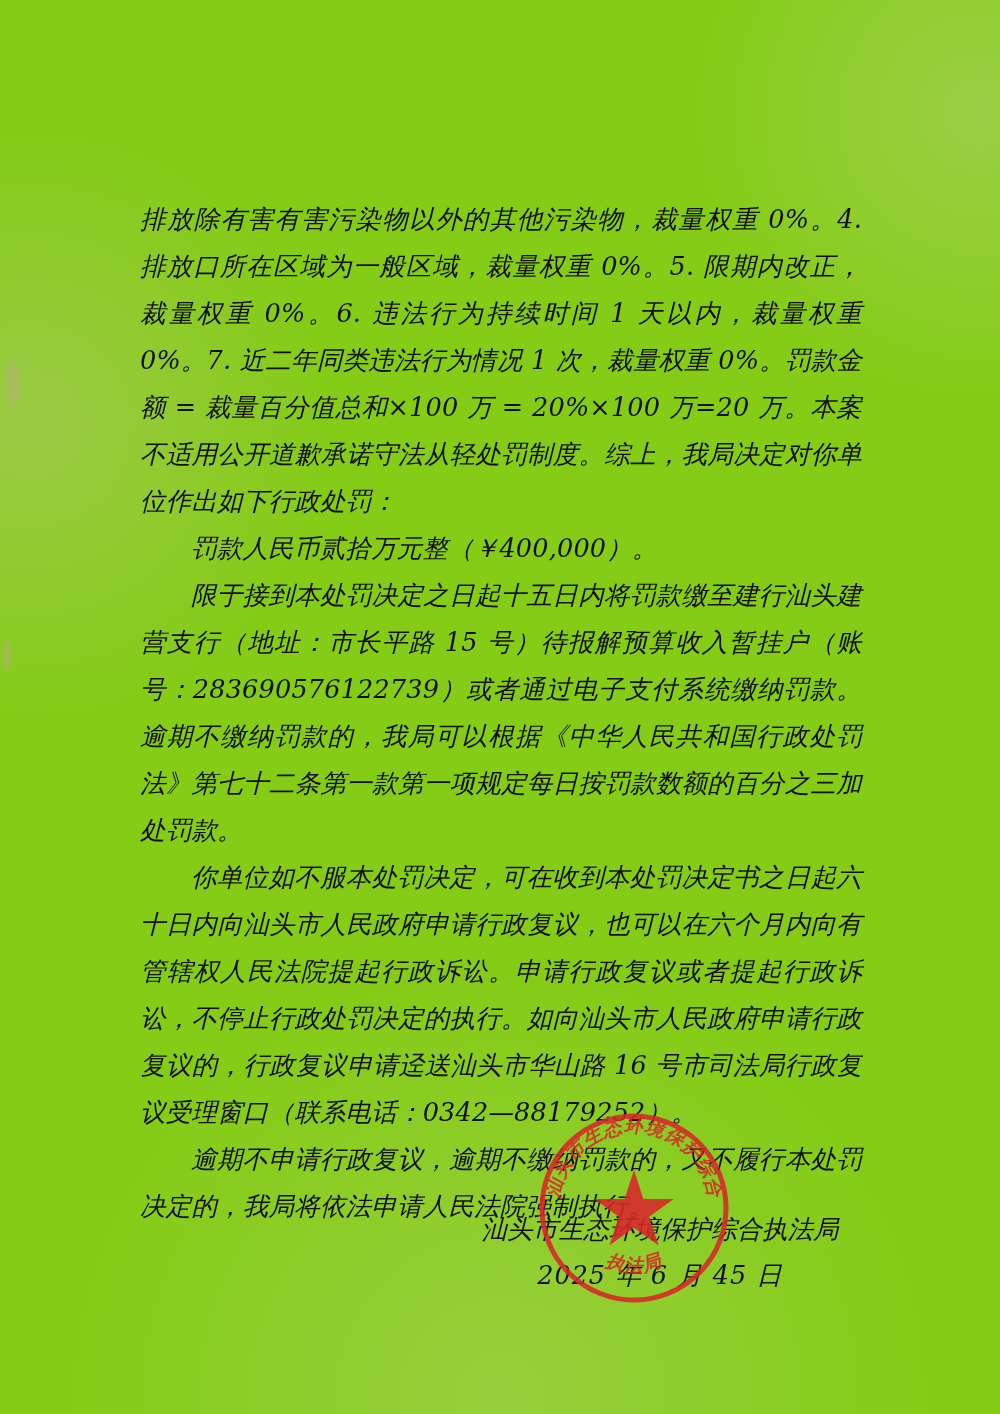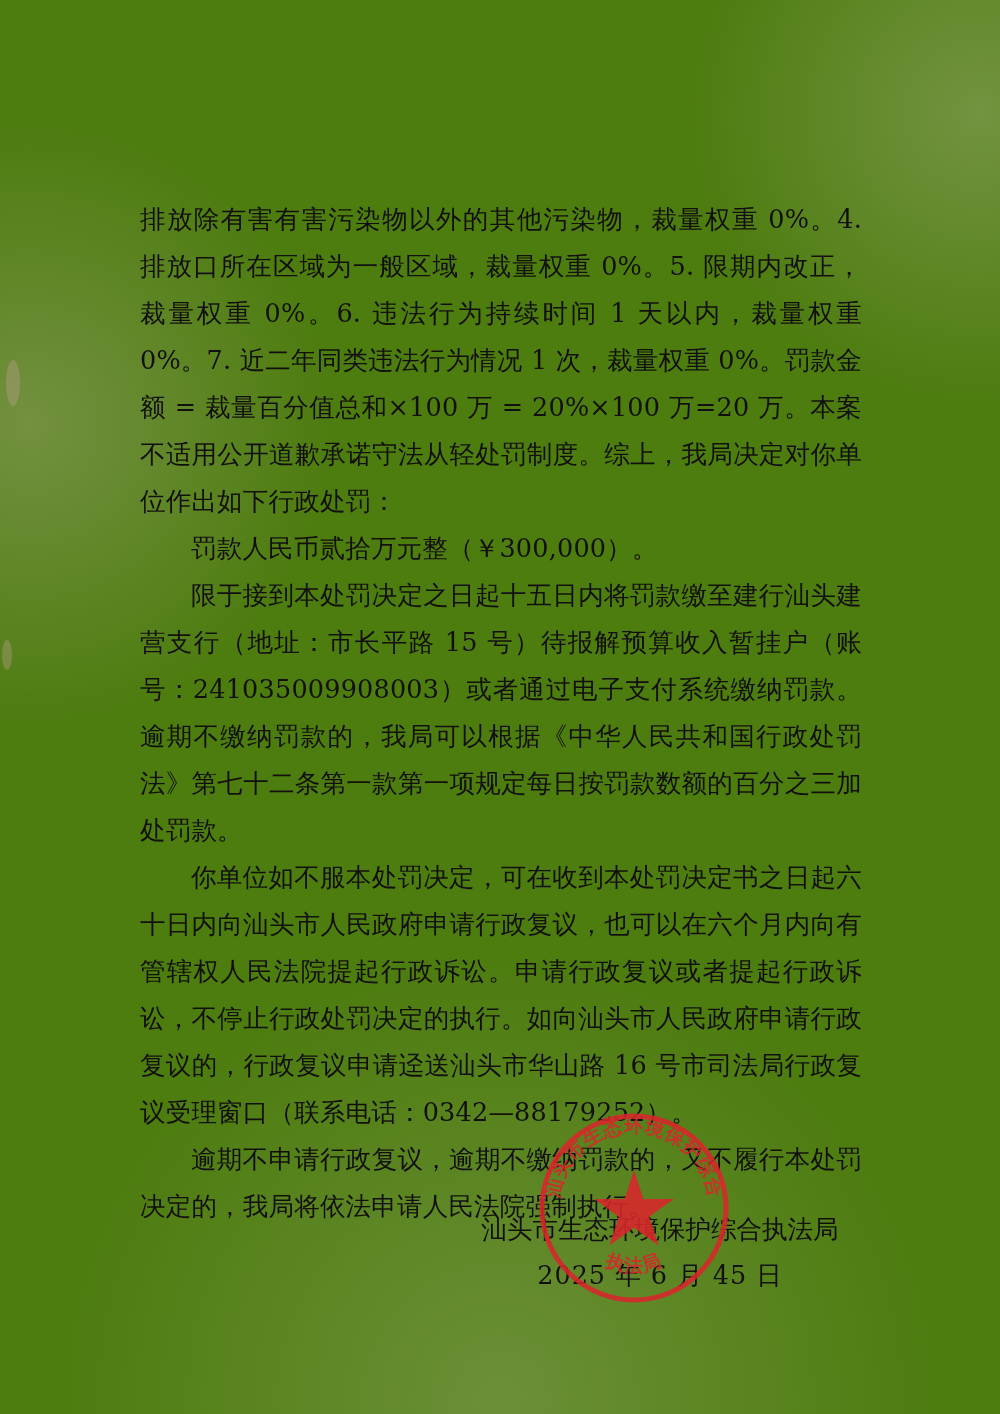--- a/index.html
+++ b/index.html
@@ -11,21 +11,22 @@
     width: 1000px;
     height: 1414px;
     position: relative;
     overflow: hidden;
     font-family: "DejaVu Serif", "Liberation Serif", serif;
   }
 
   .page {
     position: absolute;
     inset: 0;
-    background: #4d7c0f;
+    background: #84cc16;
+    font-style: italic;
   }
 
   
   .scan-tint {
     position: absolute;
     inset: 0;
     background:
       radial-gradient(circle at 3% 30%, rgba(214,198,190,0.28) 0%, rgba(255,255,255,0) 22%),
       radial-gradient(circle at 98% 8%, rgba(225,215,210,0.25) 0%, rgba(255,255,255,0) 18%),
       radial-gradient(circle at 50% 99%, rgba(228,220,215,0.20) 0%, rgba(255,255,255,0) 30%);
@@ -99,22 +100,22 @@
 </head>
 <body>
 
 <div class="page">
   <div class="scan-tint"></div>
   <div class="edge-mark" style="left:6px;top:360px;width:14px;height:46px;"></div>
   <div class="edge-mark" style="left:2px;top:640px;width:10px;height:30px;"></div>
 
   <div class="body-text">
     <p class="para">排放除有害有害污染物以外的其他污染物，裁量权重 0%。4. 排放口所在区域为一般区域，裁量权重 0%。5. 限期内改正，裁量权重 0%。6. 违法行为持续时间 1 天以内，裁量权重 0%。7. 近二年同类违法行为情况 1 次，裁量权重 0%。罚款金额 = 裁量百分值总和×100 万 = 20%×100 万=20 万。本案不适用公开道歉承诺守法从轻处罚制度。综上，我局决定对你单位作出如下行政处罚：</p>
-    <p class="para indent">罚款人民币贰拾万元整（￥300,000）。</p>
-    <p class="para indent">限于接到本处罚决定之日起十五日内将罚款缴至建行汕头建营支行（地址：市长平路 15 号）待报解预算收入暂挂户（账号：241035009908003）或者通过电子支付系统缴纳罚款。逾期不缴纳罚款的，我局可以根据《中华人民共和国行政处罚法》第七十二条第一款第一项规定每日按罚款数额的百分之三加处罚款。</p>
+    <p class="para indent">罚款人民币贰拾万元整（￥400,000）。</p>
+    <p class="para indent">限于接到本处罚决定之日起十五日内将罚款缴至建行汕头建营支行（地址：市长平路 15 号）待报解预算收入暂挂户（账号：283690576122739）或者通过电子支付系统缴纳罚款。逾期不缴纳罚款的，我局可以根据《中华人民共和国行政处罚法》第七十二条第一款第一项规定每日按罚款数额的百分之三加处罚款。</p>
     <p class="para indent">你单位如不服本处罚决定，可在收到本处罚决定书之日起六十日内向汕头市人民政府申请行政复议，也可以在六个月内向有管辖权人民法院提起行政诉讼。申请行政复议或者提起行政诉讼，不停止行政处罚决定的执行。如向汕头市人民政府申请行政复议的，行政复议申请迳送汕头市华山路 16 号市司法局行政复议受理窗口（联系电话：0342—88179252）。</p>
     <p class="para indent">逾期不申请行政复议，逾期不缴纳罚款的，又不履行本处罚决定的，我局将依法申请人民法院强制执行。</p>
   </div>
 
   <div class="sign-block">
     <span class="sign-line">汕头市生态环境保护综合执法局</span>
     <span class="sign-date">2025 年 6 月 45 日</span>
   </div>
 
   <div class="seal">

